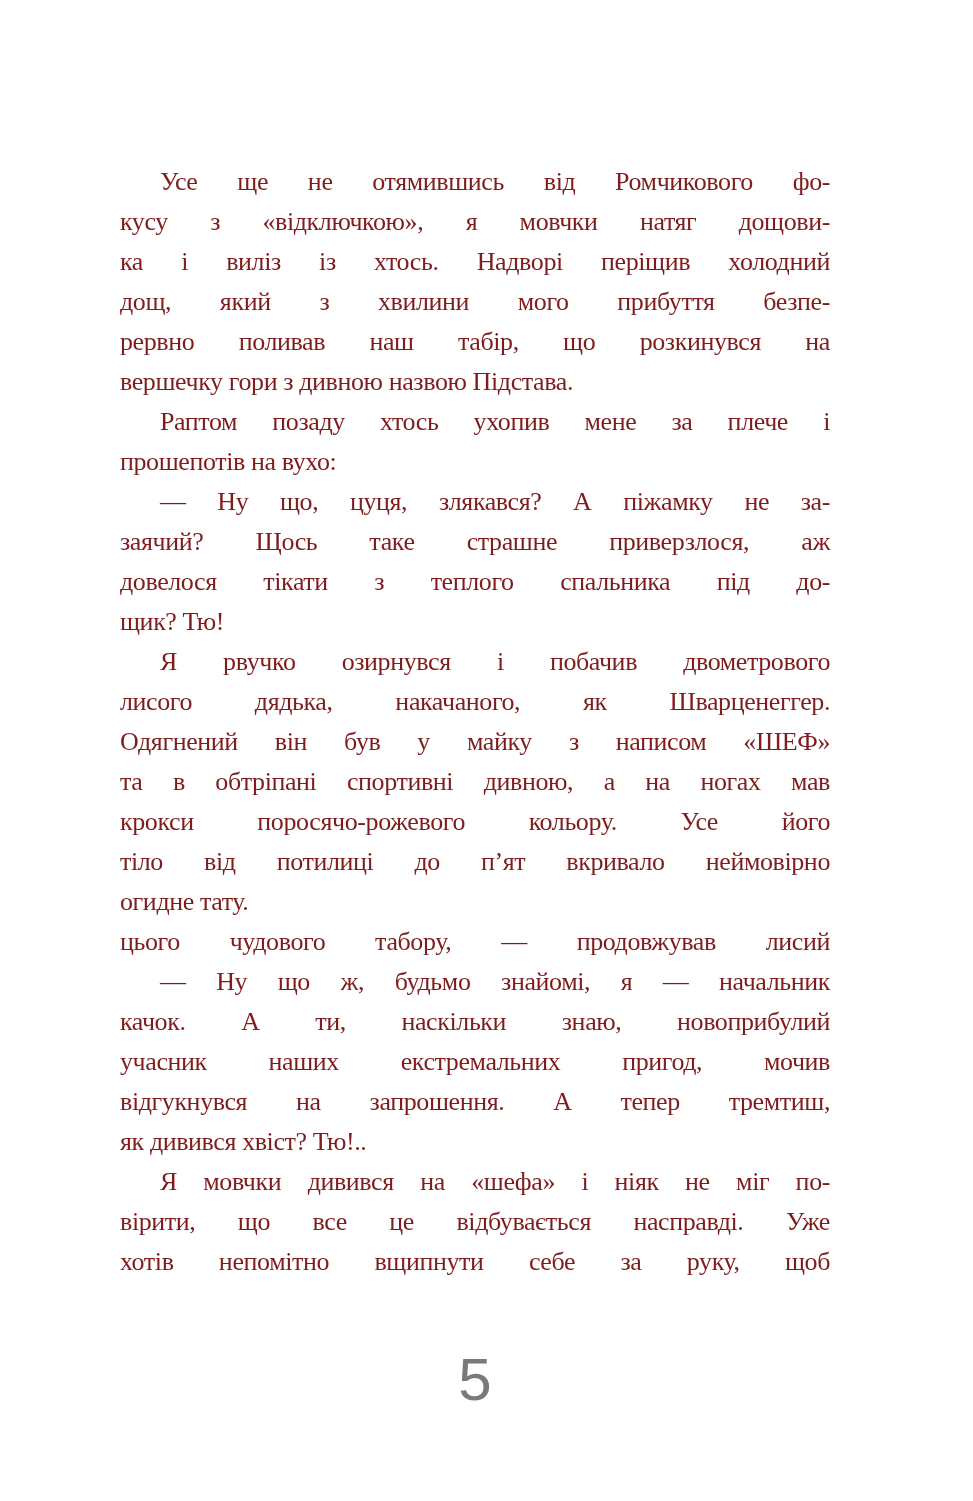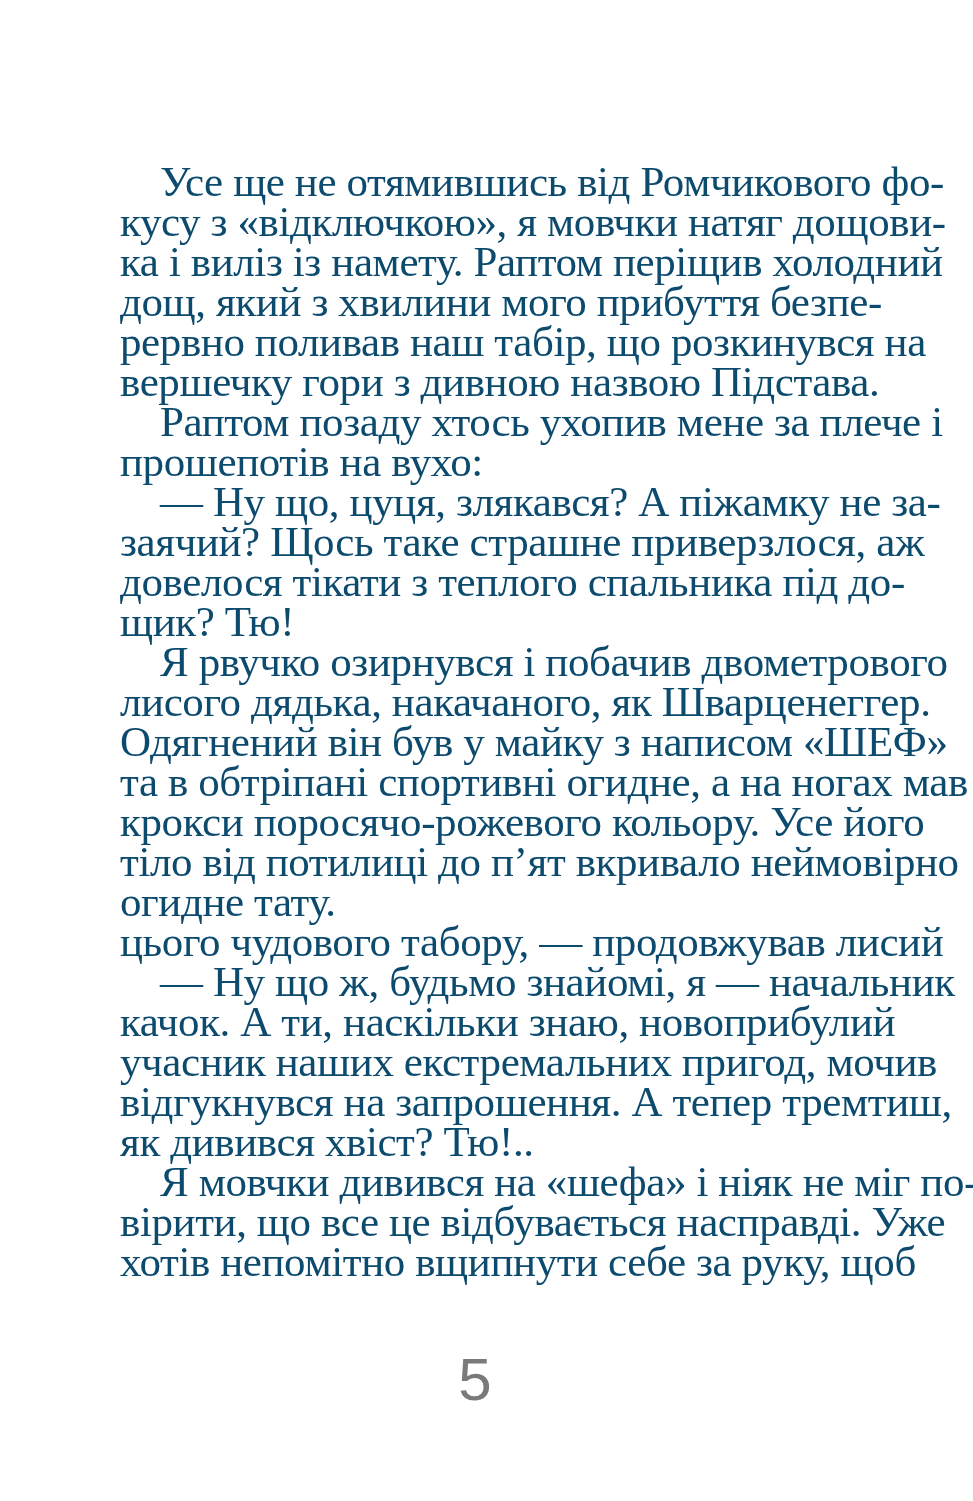--- a/index.html
+++ b/index.html
@@ -13,22 +13,22 @@
     height: 1501px;
     background: #ffffff;
     overflow: hidden;
     font-family: "Liberation Serif", serif;
   }
   .text-block {
     position: absolute;
     left: 120px;
     top: 162px;
     width: 710px;
-    color: #0c4a6e;
-    font-size: 43px;
+    color: #7f1d1d;
+    font-size: 26px;
     letter-spacing: -0.4px;
   }
   .para {
     margin: 0;
     padding: 0;
   }
   .line {
     display: block;
     height: 40px;
     line-height: 40px;
@@ -58,21 +58,21 @@
 </head>
 <body>
 
 <div class="page">
 
   <div class="text-block">
 
     <div class="para">
       <div class="line indent">Усе ще не отямившись від Ромчикового фо-</div>
       <div class="line">кусу з «відключкою», я мовчки натяг дощови-</div>
-      <div class="line">ка і виліз із намету. Раптом періщив холодний</div>
+      <div class="line">ка і виліз із хтось. Надворі періщив холодний</div>
       <div class="line">дощ, який з хвилини мого прибуття безпе-</div>
       <div class="line">рервно поливав наш табір, що розкинувся на</div>
       <div class="line last">вершечку гори з дивною назвою Підстава.</div>
     </div>
 
     <div class="para">
       <div class="line indent">Раптом позаду хтось ухопив мене за плече і</div>
       <div class="line last">прошепотів на вухо:</div>
     </div>
 
@@ -80,21 +80,21 @@
       <div class="line indent">— Ну що, цуця, злякався? А піжамку не за-</div>
       <div class="line">заячий? Щось таке страшне приверзлося, аж</div>
       <div class="line">довелося тікати з теплого спальника під до-</div>
       <div class="line last">щик? Тю!</div>
     </div>
 
     <div class="para">
       <div class="line indent">Я рвучко озирнувся і побачив двометрового</div>
       <div class="line">лисого дядька, накачаного, як Шварценеггер.</div>
       <div class="line">Одягнений він був у майку з написом «ШЕФ»</div>
-      <div class="line">та в обтріпані спортивні огидне, а на ногах мав</div>
+      <div class="line">та в обтріпані спортивні дивною, а на ногах мав</div>
       <div class="line">крокси поросячо-рожевого кольору. Усе його</div>
       <div class="line">тіло від потилиці до п’ят вкривало неймовірно</div>
       <div class="line last">огидне тату.</div>
     </div>
 
     <div class="para">
       <div class="line">цього чудового табору, — продовжував лисий</div>
       <div class="line indent">— Ну що ж, будьмо знайомі, я — начальник</div>
       <div class="line">качок. А ти, наскільки знаю, новоприбулий</div>
       <div class="line">учасник наших екстремальних пригод, мочив</div>

